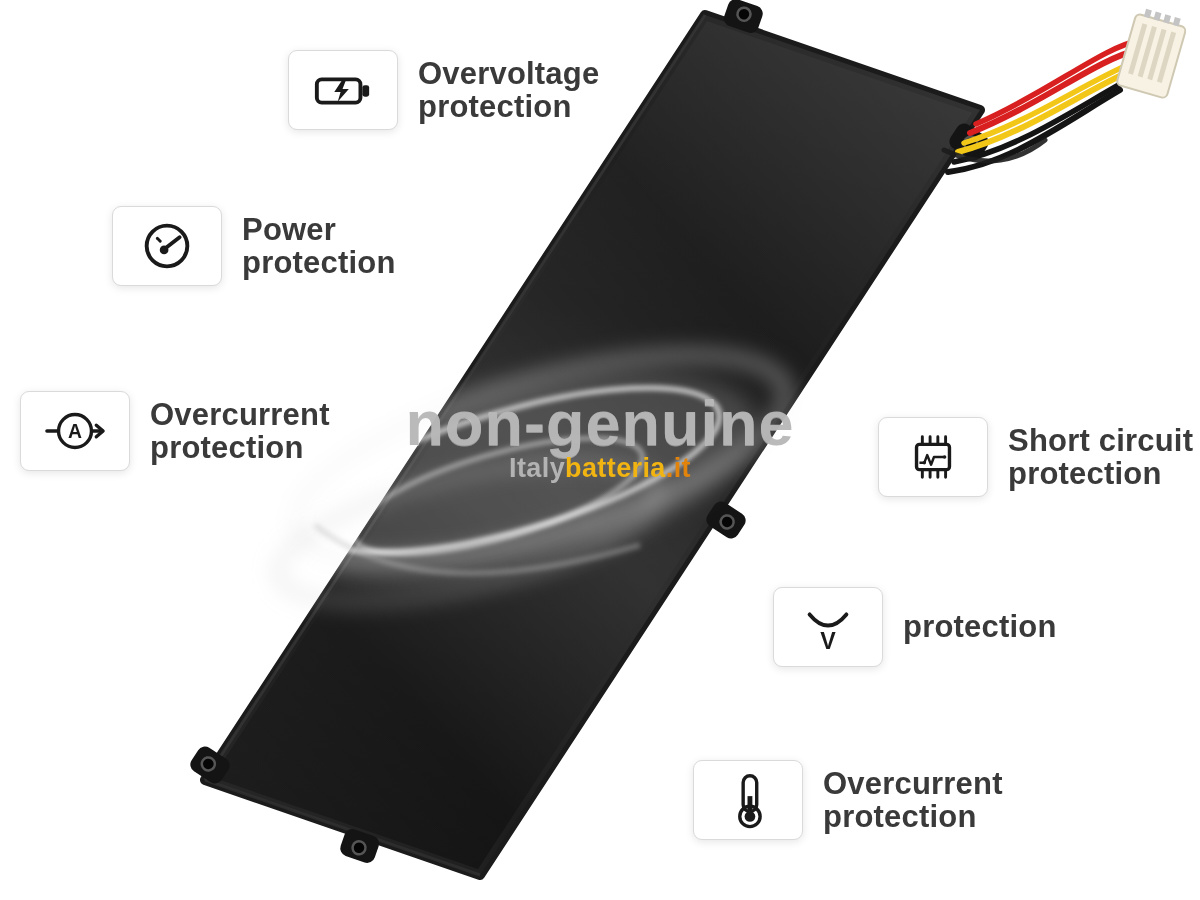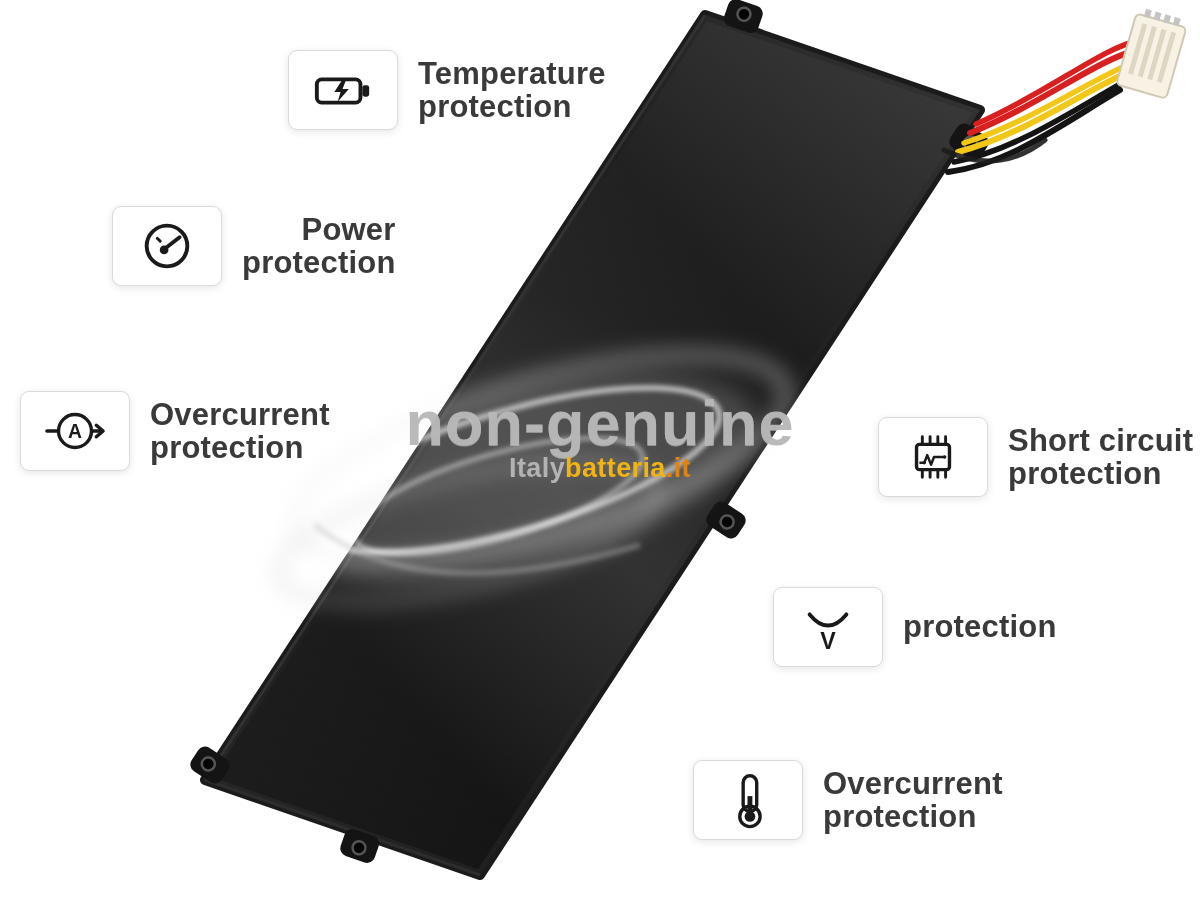--- a/index.html
+++ b/index.html
@@ -125,26 +125,26 @@
 
   <div class="callout" style="left:288px;top:50px;">
     <div class="icon-box">
       <svg class="icon-svg" width="62" height="62" viewBox="0 0 64 64">
         <rect x="5" y="21" width="45" height="24" rx="5" fill="none" stroke="#1a1a1a" stroke-width="4"></rect>
         <rect x="52" y="27" width="7" height="12" rx="2.5" fill="#1a1a1a"></rect>
         <path d="M31 22 L23 34 h6.5 l-3 10 L38 31 h-6.5 l3.5 -9 z" fill="#1a1a1a"></path>
       </svg>
     </div>
     <div class="callout-label">
-      <div>Temperature</div>
-      <div>protection</div>
-    </div>
-  </div>
-
-  <div class="callout" style="left:112px;top:206px;text-align:right;">
+      <div>Overvoltage</div>
+      <div>protection</div>
+    </div>
+  </div>
+
+  <div class="callout" style="left:112px;top:206px;">
     <div class="icon-box">
       <svg class="icon-svg" width="62" height="62" viewBox="0 0 64 64">
         <circle cx="32" cy="32" r="21" fill="none" stroke="#1a1a1a" stroke-width="4"></circle>
         <circle cx="29" cy="36" r="4.5" fill="#1a1a1a"></circle>
         <path d="M32 33 L45 23" stroke="#1a1a1a" stroke-width="4" stroke-linecap="round"></path>
         <path d="M22 24 l3 3" stroke="#1a1a1a" stroke-width="3" stroke-linecap="round"></path>
       </svg>
     </div>
     <div class="callout-label">
       <div>Power</div>

